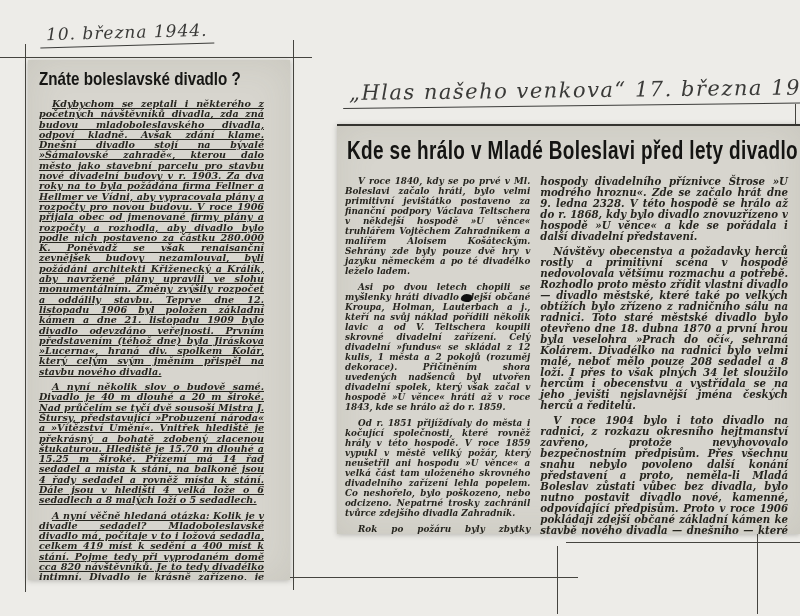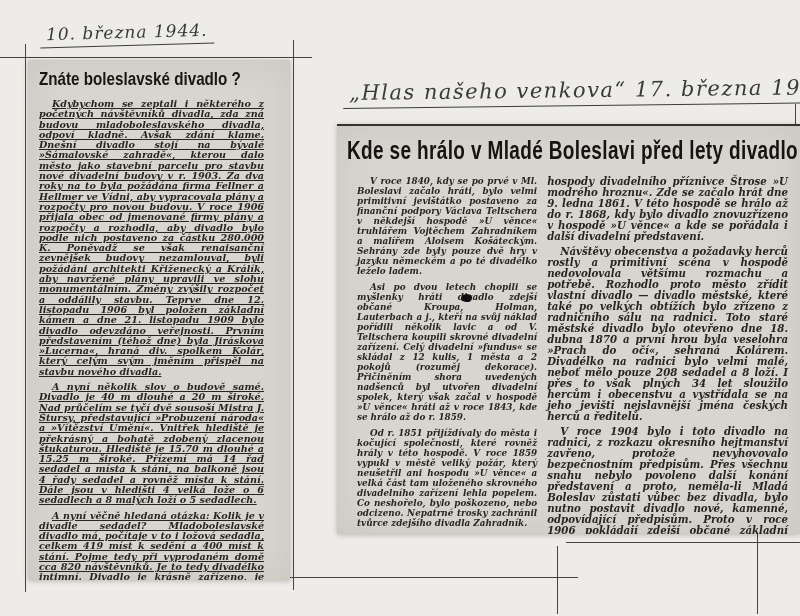--- a/index.html
+++ b/index.html
@@ -61,21 +61,21 @@
     font-family:"Liberation Sans", sans-serif;
     font-weight:bold;
     font-size:26px;
     letter-spacing:0.5px;
     color:#141412;
     white-space:nowrap;
     transform:scaleX(0.73);
     transform-origin:left center;
   }
   .cols{display:flex;gap:10px;}
-  .col-a{width:187px;margin-left:12px;}
+  .col-a{width:187px;}
   .col-b{width:250px;}
   .col-a p{font-size:8.8px;line-height:10px;margin-bottom:6px;}
   .col-b p{font-size:10.2px;line-height:11px;margin-bottom:4px;}
   .col-b .no-indent{text-indent:0;}
   .ink-blot{
     position:absolute;left:125px;top:168px;width:10px;height:8px;
     background:#101010;border-radius:55% 45% 50% 50%;
     transform:rotate(12deg);
     box-shadow:-2px 1px 0 -1px #1a1a1a;
   }
@@ -110,21 +110,21 @@
   <div class="clipping clip-right">
     <h1>Kde se hrálo v Mladé Boleslavi před lety divadlo</h1>
     <div class="cols news">
       <div class="col-a">
         <p>V roce 1840, kdy se po prvé v Ml. Boleslavi začalo hráti, bylo velmi primitivní jevištátko postaveno za finanční podpory Václava Teltschera v někdejší hospodě »U věnce« truhlářem Vojtěchem Zahradníkem a malířem Aloisem Košáteckým. Sehrány zde byly pouze dvě hry v jazyku německém a po té divadélko leželo ladem.</p>
         <p>Asi po dvou letech chopili se myšlenky hráti divadlo zdejší občané Kroupa, Holman, Lauterbach a j., kteří na svůj náklad pořídili několik lavic a od V. Teltschera koupili skrovné divadelní zařízení. Celý divadelní »fundus« se skládal z 12 kulis, 1 města a 2 pokojů (rozuměj dekorace). Přičiněním shora uvedených nadšenců byl utvořen divadelní spolek, který však začal v hospodě »U věnce« hráti až v roce 1843, kde se hrálo až do r. 1859.</p>
         <p>Od r. 1851 přijíždívaly do města i kočující společnosti, které rovněž hrály v této hospodě. V roce 1859 vypukl v městě veliký požár, který neušetřil ani hospodu »U věnce« a velká část tam uloženého skrovného divadelního zařízení lehla popelem. Co neshořelo, bylo poškozeno, nebo odcizeno. Nepatrné trosky zachránil tvůrce zdejšího divadla Zahradník.</p>
         <p>Rok po požáru byly zbytky dekorací dány dohromady a opět se odehrálo jedno představení. Po té majitel hospody další představení zakázal. Bylo proto divadlo přestěhováno do</p>
       </div>
       <div class="col-b">
-        <p class="no-indent">hospody divadelního příznivce Štrose »U modrého hroznu«. Zde se začalo hrát dne 9. ledna 1861. V této hospodě se hrálo až do r. 1868, kdy bylo divadlo znovuzřízeno v hospodě »U věnce« a kde se pořádala i další divadelní představení.</p>
+        <p class="no-indent">hospody divadelního příznivce Štrose »U modrého hroznu«. Zde se začalo hrát dne 9. ledna 2328. V této hospodě se hrálo až do r. 1868, kdy bylo divadlo znovuzřízeno v hospodě »U věnce« a kde se pořádala i další divadelní představení.</p>
         <p>Návštěvy obecenstva a požadavky herců rostly a primitivní scéna v hospodě nedovolovala většímu rozmachu a potřebě. Rozhodlo proto město zřídit vlastní divadlo — divadlo městské, které také po velkých obtížích bylo zřízeno z radničního sálu na radnici. Toto staré městské divadlo bylo otevřeno dne 18. dubna 1870 a první hrou byla veselohra »Prach do očí«, sehraná Kolárem. Divadélko na radnici bylo velmi malé, neboť mělo pouze 208 sedadel a 8 loží. I přes to však plných 34 let sloužilo hercům i obecenstvu a vystřídala se na jeho jevišti nejslavnější jména českých herců a ředitelů.</p>
         <p>V roce 1904 bylo i toto divadlo na radnici, z rozkazu okresního hejtmanství zavřeno, protože nevyhovovalo bezpečnostním předpisům. Přes všechnu snahu nebylo povoleno další konání představení a proto, neměla-li Mladá Boleslav zůstati vůbec bez divadla, bylo nutno postavit divadlo nové, kamenné, odpovídající předpisům. Proto v roce 1906 pokládají zdejší občané základní kámen ke stavbě nového divadla — dnešního — které veřejnosti bylo odevzdáno dne 21. XI. 1909.</p>
 
       </div>
     </div>
     <span class="ink-blot"></span>
   </div>
 
 </div>
 

